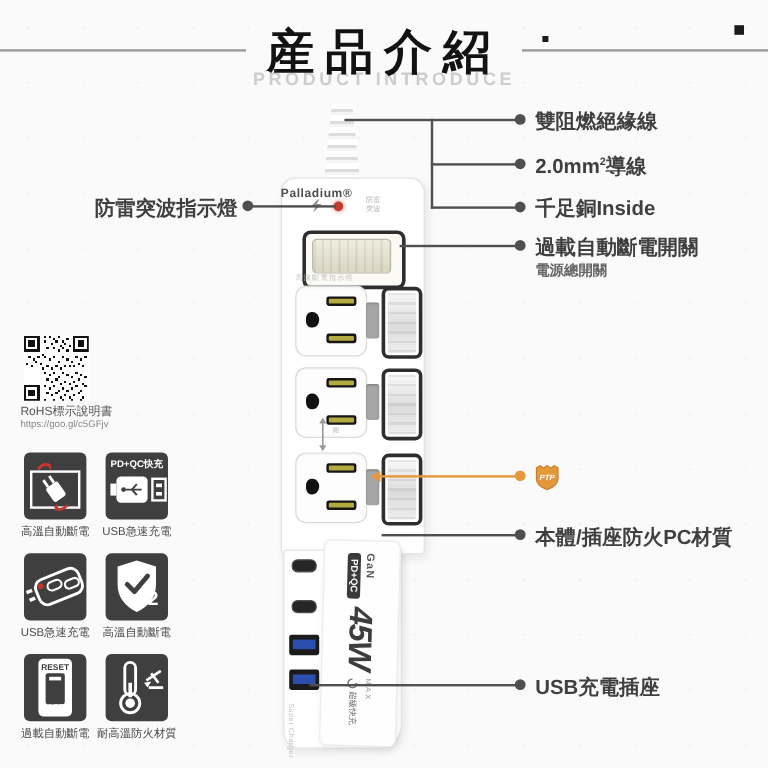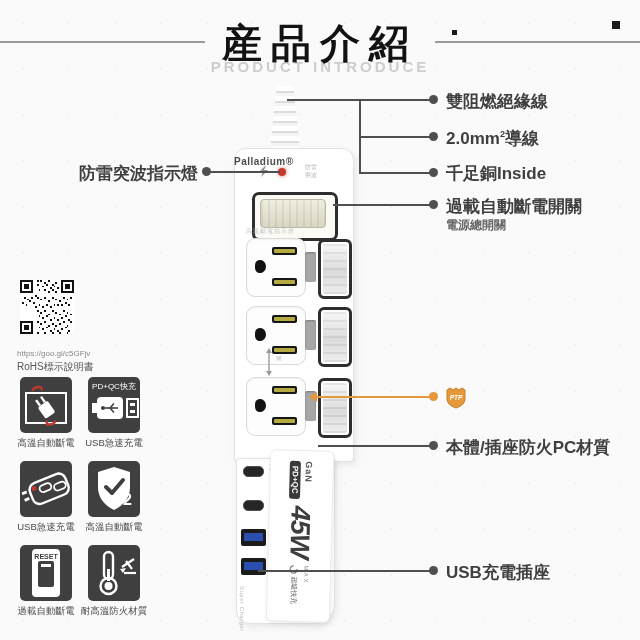--- a/index.html
+++ b/index.html
@@ -122,25 +122,25 @@
   .bullet.orange{background:#E5973B;}
   .orange-tip{position:absolute;left:309px;top:392px;width:0;height:0;z-index:6;
     border-top:5px solid transparent;border-bottom:5px solid transparent;border-right:8px solid #E5973B;}
   .clabel{position:absolute;z-index:7;font-size:17px;font-weight:600;color:#3f3f3f;white-space:nowrap;}
   .clabel sup{font-size:9px;}
   .clabel-sub{position:absolute;z-index:7;font-size:12px;color:#666;}
   .clabel.orange{color:#E5973B;display:flex;align-items:flex-start;gap:4px;}
   .clabel.right-align{text-align:right;}
   
   .qr{position:absolute;left:20px;top:280px;z-index:2;}
-  .qr-caption{position:absolute;left:17px;top:336px;font-size:10px;color:#555;z-index:2;margin-top:24px;}
+  .qr-caption{position:absolute;left:17px;top:336px;font-size:10px;color:#555;z-index:2;}
   .qr-url{position:absolute;left:17px;top:349px;font-size:8px;color:#888;z-index:2;}
   .tile{position:absolute;width:52px;height:56px;background:#3f3f3f;border-radius:5px;z-index:2;}
   .tile-label{position:absolute;width:76px;text-align:center;font-size:9.5px;color:#4a4a4a;z-index:2;}
-  .tile-text-top{position:absolute;left:0;right:0;top:4px;text-align:center;font-size:8px;font-weight:400;color:#fff;}
+  .tile-text-top{position:absolute;left:0;right:0;top:4px;text-align:center;font-size:8px;font-weight:700;color:#fff;}
   .tile-reset{position:absolute;left:0;right:0;top:8px;text-align:center;font-size:7px;font-weight:700;color:#3f3f3f;}
   .tile-off{position:absolute;left:0;right:0;bottom:7px;text-align:center;font-size:7px;font-weight:700;color:#fff;}
   .tile-two{position:absolute;right:8px;bottom:8px;font-size:16px;font-weight:900;color:#fff;}
   svg{display:block;}
 </style>
 </head>
 <body>
 
 <div class="bg-dots"></div>
 

